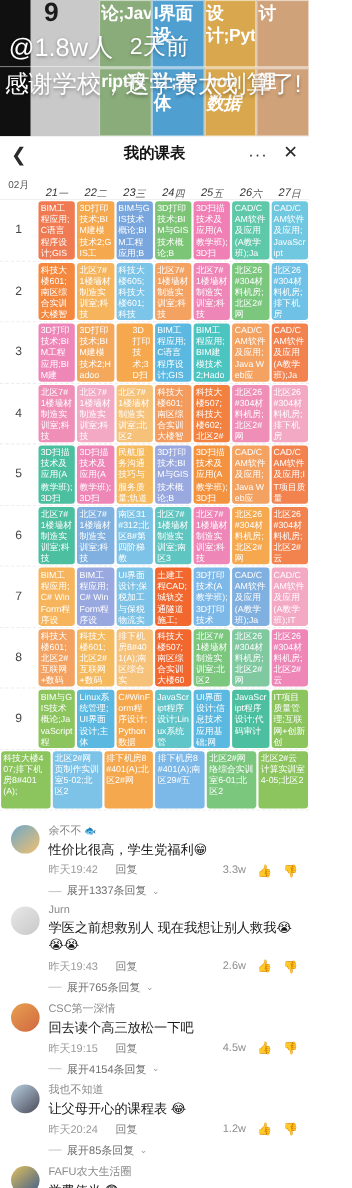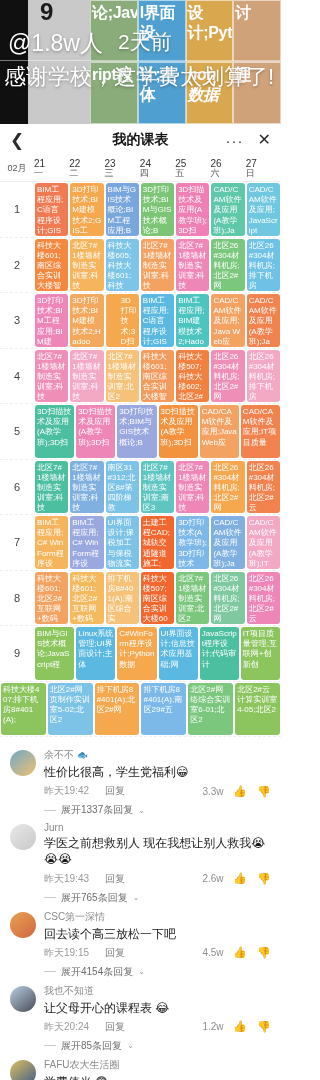--- a/index.html
+++ b/index.html
@@ -58,22 +58,22 @@
   }
   .head-right { margin-left:auto; display:flex; align-items:center; gap:14px; z-index:2;}
   .dots { font-size:15px; color:#2b2b2b; letter-spacing:1px; line-height:1; cursor:pointer;}
   .close-x { font-size:16px; color:#2b2b2b; line-height:1; cursor:pointer;}
 
   
   .date-bar { display:flex; height:26px; background:#fff; align-items:stretch;
      border-bottom:1px solid #efefef;}
   .month-cell { width:34px; display:flex; align-items:center; justify-content:center;
      font-size:9px; color:#555; }
-  .date-cell { flex:1; display:flex; flex-direction:column; align-items:flex-start;
-     justify-content:center; line-height:1.05; }
+  .date-cell { flex:1; display:flex; flex-direction:row; align-items:flex-end;
+     justify-content:center; line-height:1.05;font-style:italic; }
   .date-num { font-size:10px; color:#333; }
   .date-wd { font-size:9px; color:#555; }
 
   
   .grid { background:#fff; }
   .grid-row { display:flex; height:55.5px; border-bottom:1px dashed #eee; }
   .row-num {
     width:34px; display:flex; align-items:center; justify-content:center;
     font-size:11px; color:#444;
   }
@@ -279,20 +279,23 @@
       </div>
       <div class="grid-row">
         <div class="row-num">5</div>
         <div class="cell-wrap">
           <div class="cell" style="background: rgb(76, 191, 160);">3D扫描技术及应用(A教学班);3D扫</div>
         </div>
         <div class="cell-wrap">
           <div class="cell" style="background: rgb(239, 134, 184);">3D扫描技术及应用(A教学班);3D扫</div>
         </div>
         <div class="cell-wrap">
+          <div class="cell" style="background: rgb(245, 185, 94);">民航服务沟通技巧与服务质量;轨道</div>
+        </div>
+        <div class="cell-wrap">
           <div class="cell" style="background: rgb(154, 168, 224);">3D打印技术;BIM与GIS技术概论;B</div>
         </div>
         <div class="cell-wrap">
           <div class="cell" style="background: rgb(244, 147, 63);">3D扫描技术及应用(A教学班);3D扫</div>
         </div>
         <div class="cell-wrap">
           <div class="cell" style="background: rgb(244, 162, 97);">CAD/CAM软件及应用;Java Web应</div>
         </div>
         <div class="cell-wrap">
           <div class="cell" style="background: rgb(242, 130, 78);">CAD/CAM软件及应用;IT项目质量</div>
@@ -373,20 +376,23 @@
       <div class="grid-row">
         <div class="row-num">9</div>
         <div class="cell-wrap">
           <div class="cell" style="background: rgb(140, 197, 94);">BIM与GIS技术概论;JavaScript程</div>
         </div>
         <div class="cell-wrap">
           <div class="cell" style="background: rgb(91, 184, 224);">Linux系统管理;UI界面设计;主体</div>
         </div>
         <div class="cell-wrap">
           <div class="cell" style="background: rgb(245, 168, 78);">C#WinForm程序设计;Python数据</div>
+        </div>
+        <div class="cell-wrap">
+          <div class="cell" style="background: rgb(95, 197, 200);">JavaScript程序设计;Linux系统管</div>
         </div>
         <div class="cell-wrap">
           <div class="cell" style="background: rgb(91, 184, 224);">UI界面设计;信息技术应用基础;网</div>
         </div>
         <div class="cell-wrap">
           <div class="cell" style="background: rgb(76, 191, 160);">JavaScript程序设计;代码审计</div>
         </div>
         <div class="cell-wrap">
           <div class="cell" style="background: rgb(140, 197, 94);">IT项目质量管理;互联网+创新创</div>
         </div>

